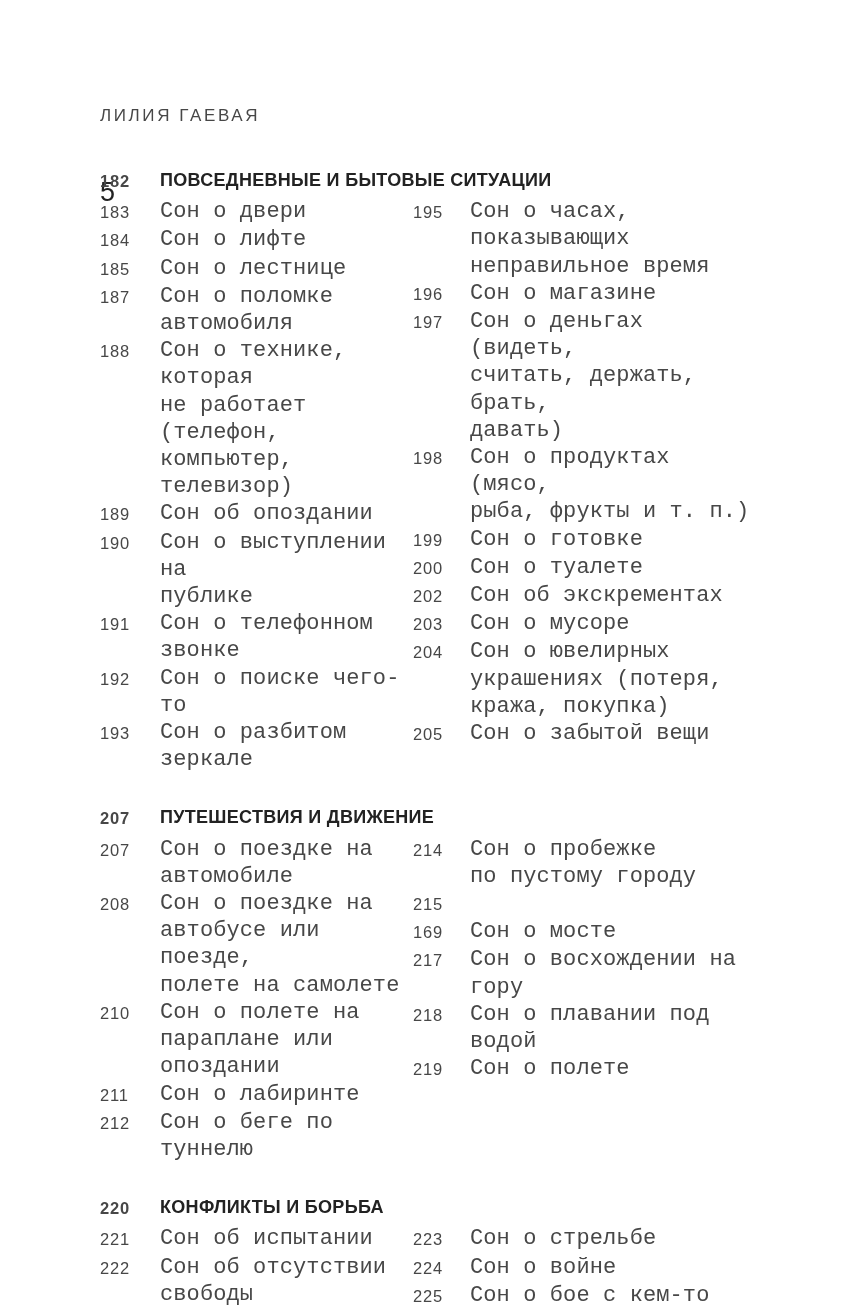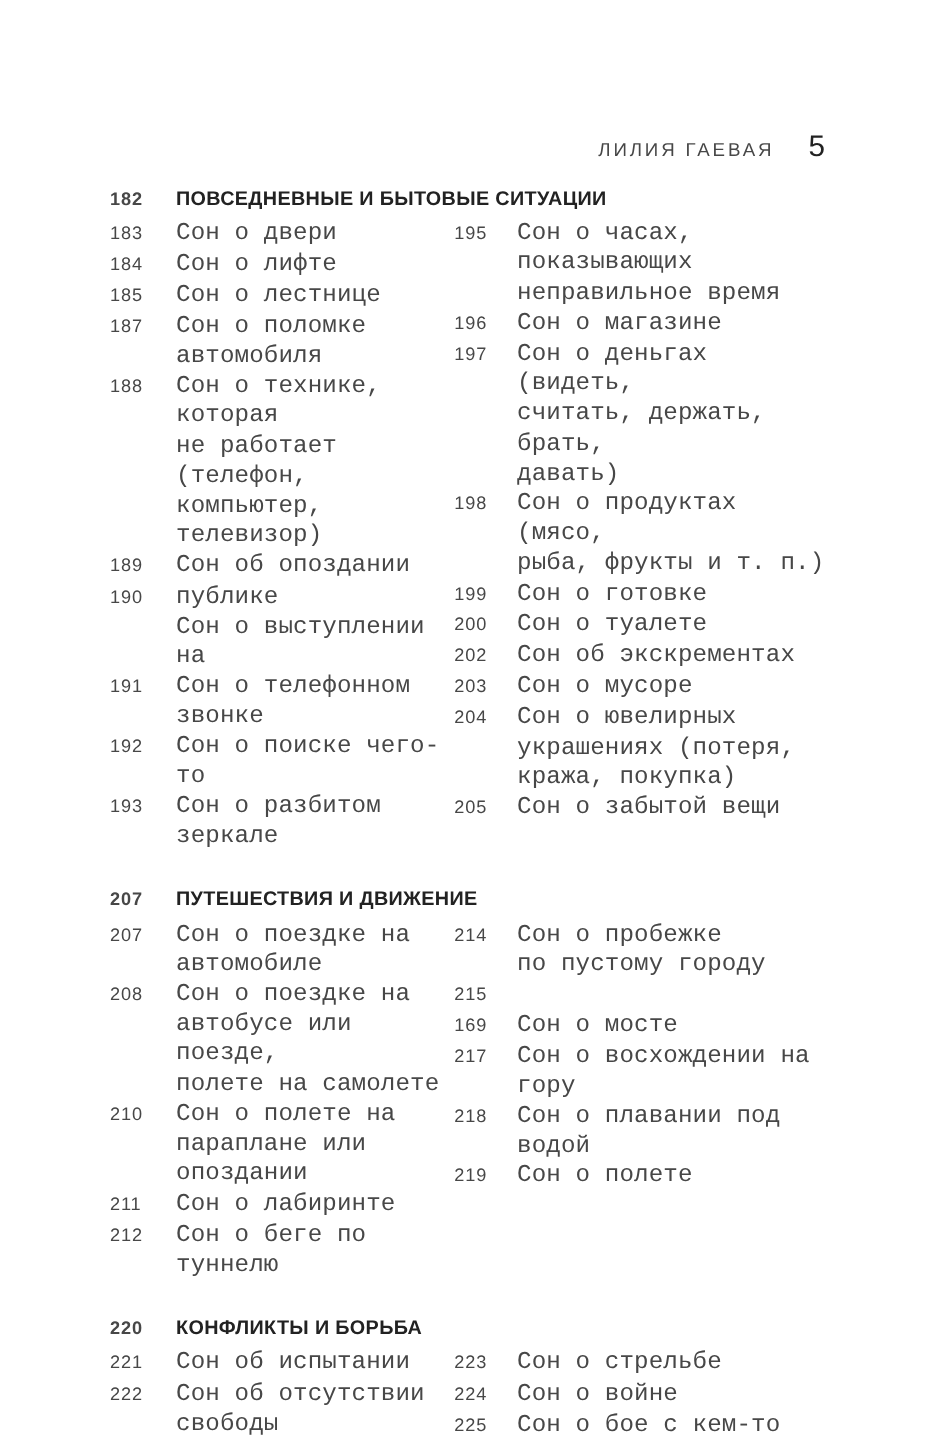--- a/index.html
+++ b/index.html
@@ -9,27 +9,28 @@
     width: 844px;
     height: 1311px;
     margin: 0 auto;
     background: var(--background, #ffffff);
     font-family: "Liberation Sans", sans-serif;
     overflow: hidden;
   }
   
   .running-head {
     position: absolute;
-    top: 116px;
+    top: 106px;
     left: 100px;
     right: 94px;
     display: flex;
     justify-content: flex-end;
     align-items: baseline;
-    gap: 31px;
+    gap: 49px;
+    flex-direction: column;
   }
   .author {
     font-size: 17px;
     letter-spacing: 2.6px;
     color: var(--text, #474747);
   }
   .folio {
     font-size: 27px;
     font-weight: 400;
     color: var(--heading, #222222);
@@ -143,22 +144,22 @@
   <div class="entry">
     <span class="e-num">189</span>
     <span class="e-title">
                 <div class="line">Сон об опоздании</div>
               </span>
   </div>
 
   <div class="entry">
     <span class="e-num">190</span>
     <span class="e-title">
+                <div class="line">Сон о выступлении на</div>
                 <div class="line">публике</div>
-                <div class="line">Сон о выступлении на</div>
               </span>
   </div>
 
   <div class="entry">
     <span class="e-num">191</span>
     <span class="e-title">
                 <div class="line">Сон о телефонном</div>
                 <div class="line">звонке</div>
               </span>
   </div>

